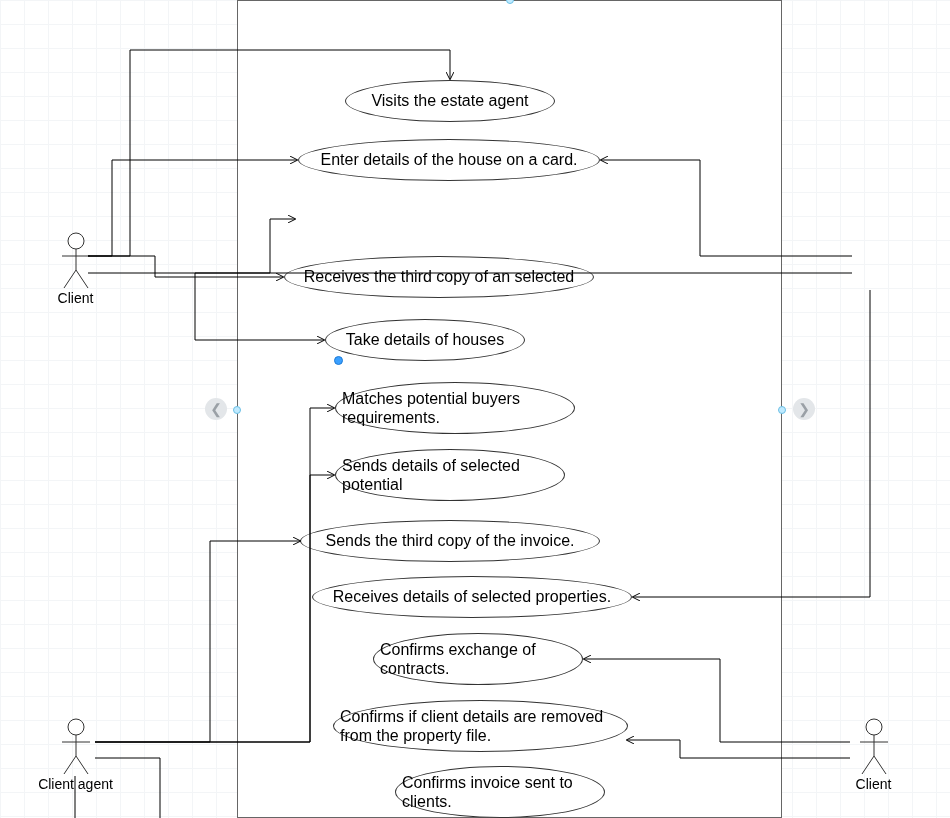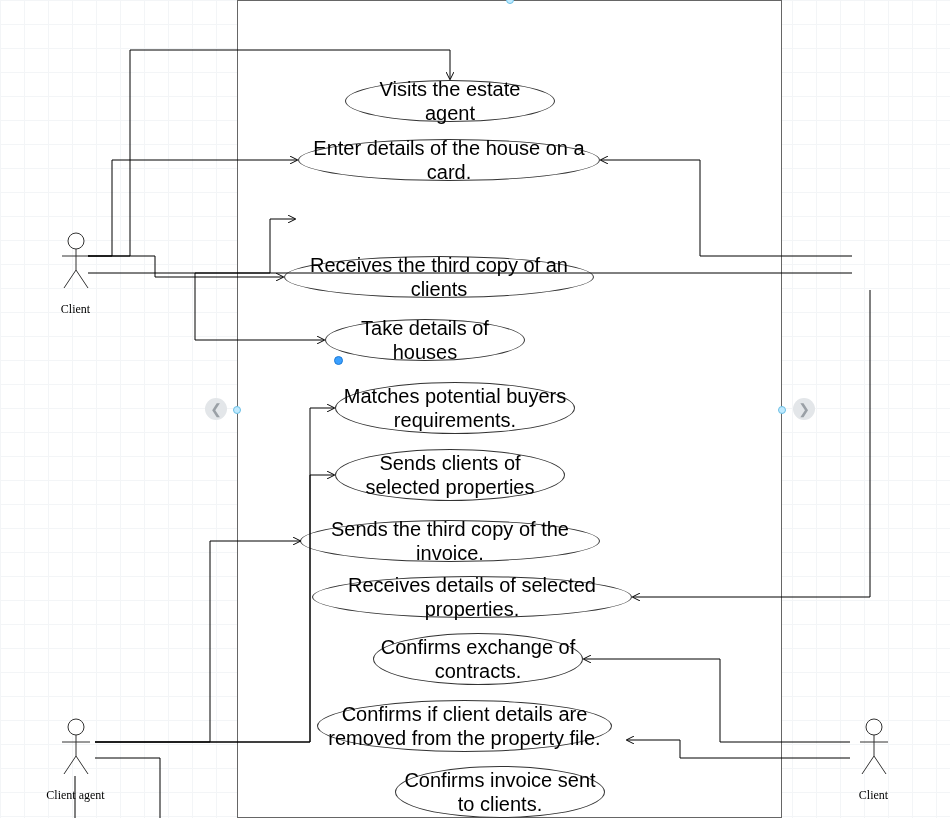--- a/index.html
+++ b/index.html
@@ -30,32 +30,31 @@
     box-sizing: border-box;
   }
   .usecase {
     position: absolute;
     border: 1px solid #333;
     border-radius: 50%;
     background: #fff;
     display: flex;
     align-items: center;
     justify-content: center;
-    text-align: center;
     line-height: 1.2;
     padding: 2px 6px;
     box-sizing: border-box;
-    font-size: 20px;
+    font-size: 16px;
   }
   .actor {
     position: absolute;
     text-align: center;
   }
   .actor svg { display: block; margin: 0 auto; }
-  .actor .label { margin-top: 12px; font-size: 12px; font-family: Liberation Serif, serif; }
+  .actor .label { margin-top: 0; font-size: 14px; }
   .nav-btn {
     position: absolute;
     width: 22px;
     height: 22px;
     border-radius: 50%;
     background: #e3e6e9;
     color: #9aa0a6;
     display: flex;
     align-items: center;
     justify-content: center;
@@ -91,44 +90,44 @@
   <div class="side-dot" style="left:233px; top:406px;"></div>
   <div class="side-dot" style="left:778px; top:406px;"></div>
 
   <div class="usecase" style="left:345px; top:80px; width:210px; height:42px;">
     <span>Visits the estate agent</span>
   </div>
   <div class="usecase" style="left:298px; top:139px; width:302px; height:42px;">
     <span>Enter details of the house on a card.</span>
   </div>
   <div class="usecase" style="left:284px; top:256px; width:310px; height:42px;">
-    <span>Receives the third copy of an clients</span>
+    <span>Receives the third copy of an selected</span>
   </div>
   <div class="usecase" style="left:325px; top:319px; width:200px; height:42px;">
     <span>Take details of houses</span>
   </div>
 
   <div class="side-dot" style="left:334px; top:356px; width:9px; height:9px; background:#3aa0ff; border-color:#1e7bd6;"></div>
 
   <div class="usecase" style="left:335px; top:382px; width:240px; height:52px;">
     <span>Matches potential buyers requirements.</span>
   </div>
   <div class="usecase" style="left:335px; top:449px; width:230px; height:52px;">
-    <span>Sends clients of selected properties</span>
+    <span>Sends details of selected potential</span>
   </div>
   <div class="usecase" style="left:300px; top:520px; width:300px; height:42px;">
     <span>Sends the third copy of the invoice.</span>
   </div>
   <div class="usecase" style="left:312px; top:576px; width:320px; height:42px;">
     <span>Receives details of selected properties.</span>
   </div>
   <div class="usecase" style="left:373px; top:633px; width:210px; height:52px;">
     <span>Confirms exchange of contracts.</span>
   </div>
-  <div class="usecase" style="left:317px; top:700px; width:295px; height:52px;">
+  <div class="usecase" style="left:333px; top:700px; width:295px; height:52px;">
     <span>Confirms if client details are removed from the property file.</span>
   </div>
   <div class="usecase" style="left:395px; top:766px; width:210px; height:52px;">
     <span>Confirms invoice sent to clients.</span>
   </div>
 
   <div class="actor" style="left:48px; top:232px; width:55px;">
     <svg width="40" height="58" viewBox="0 0 40 58">
       <circle cx="20" cy="9" r="8" fill="#fff" stroke="#333"></circle>
       <line x1="20" y1="17" x2="20" y2="38" stroke="#333"></line>

